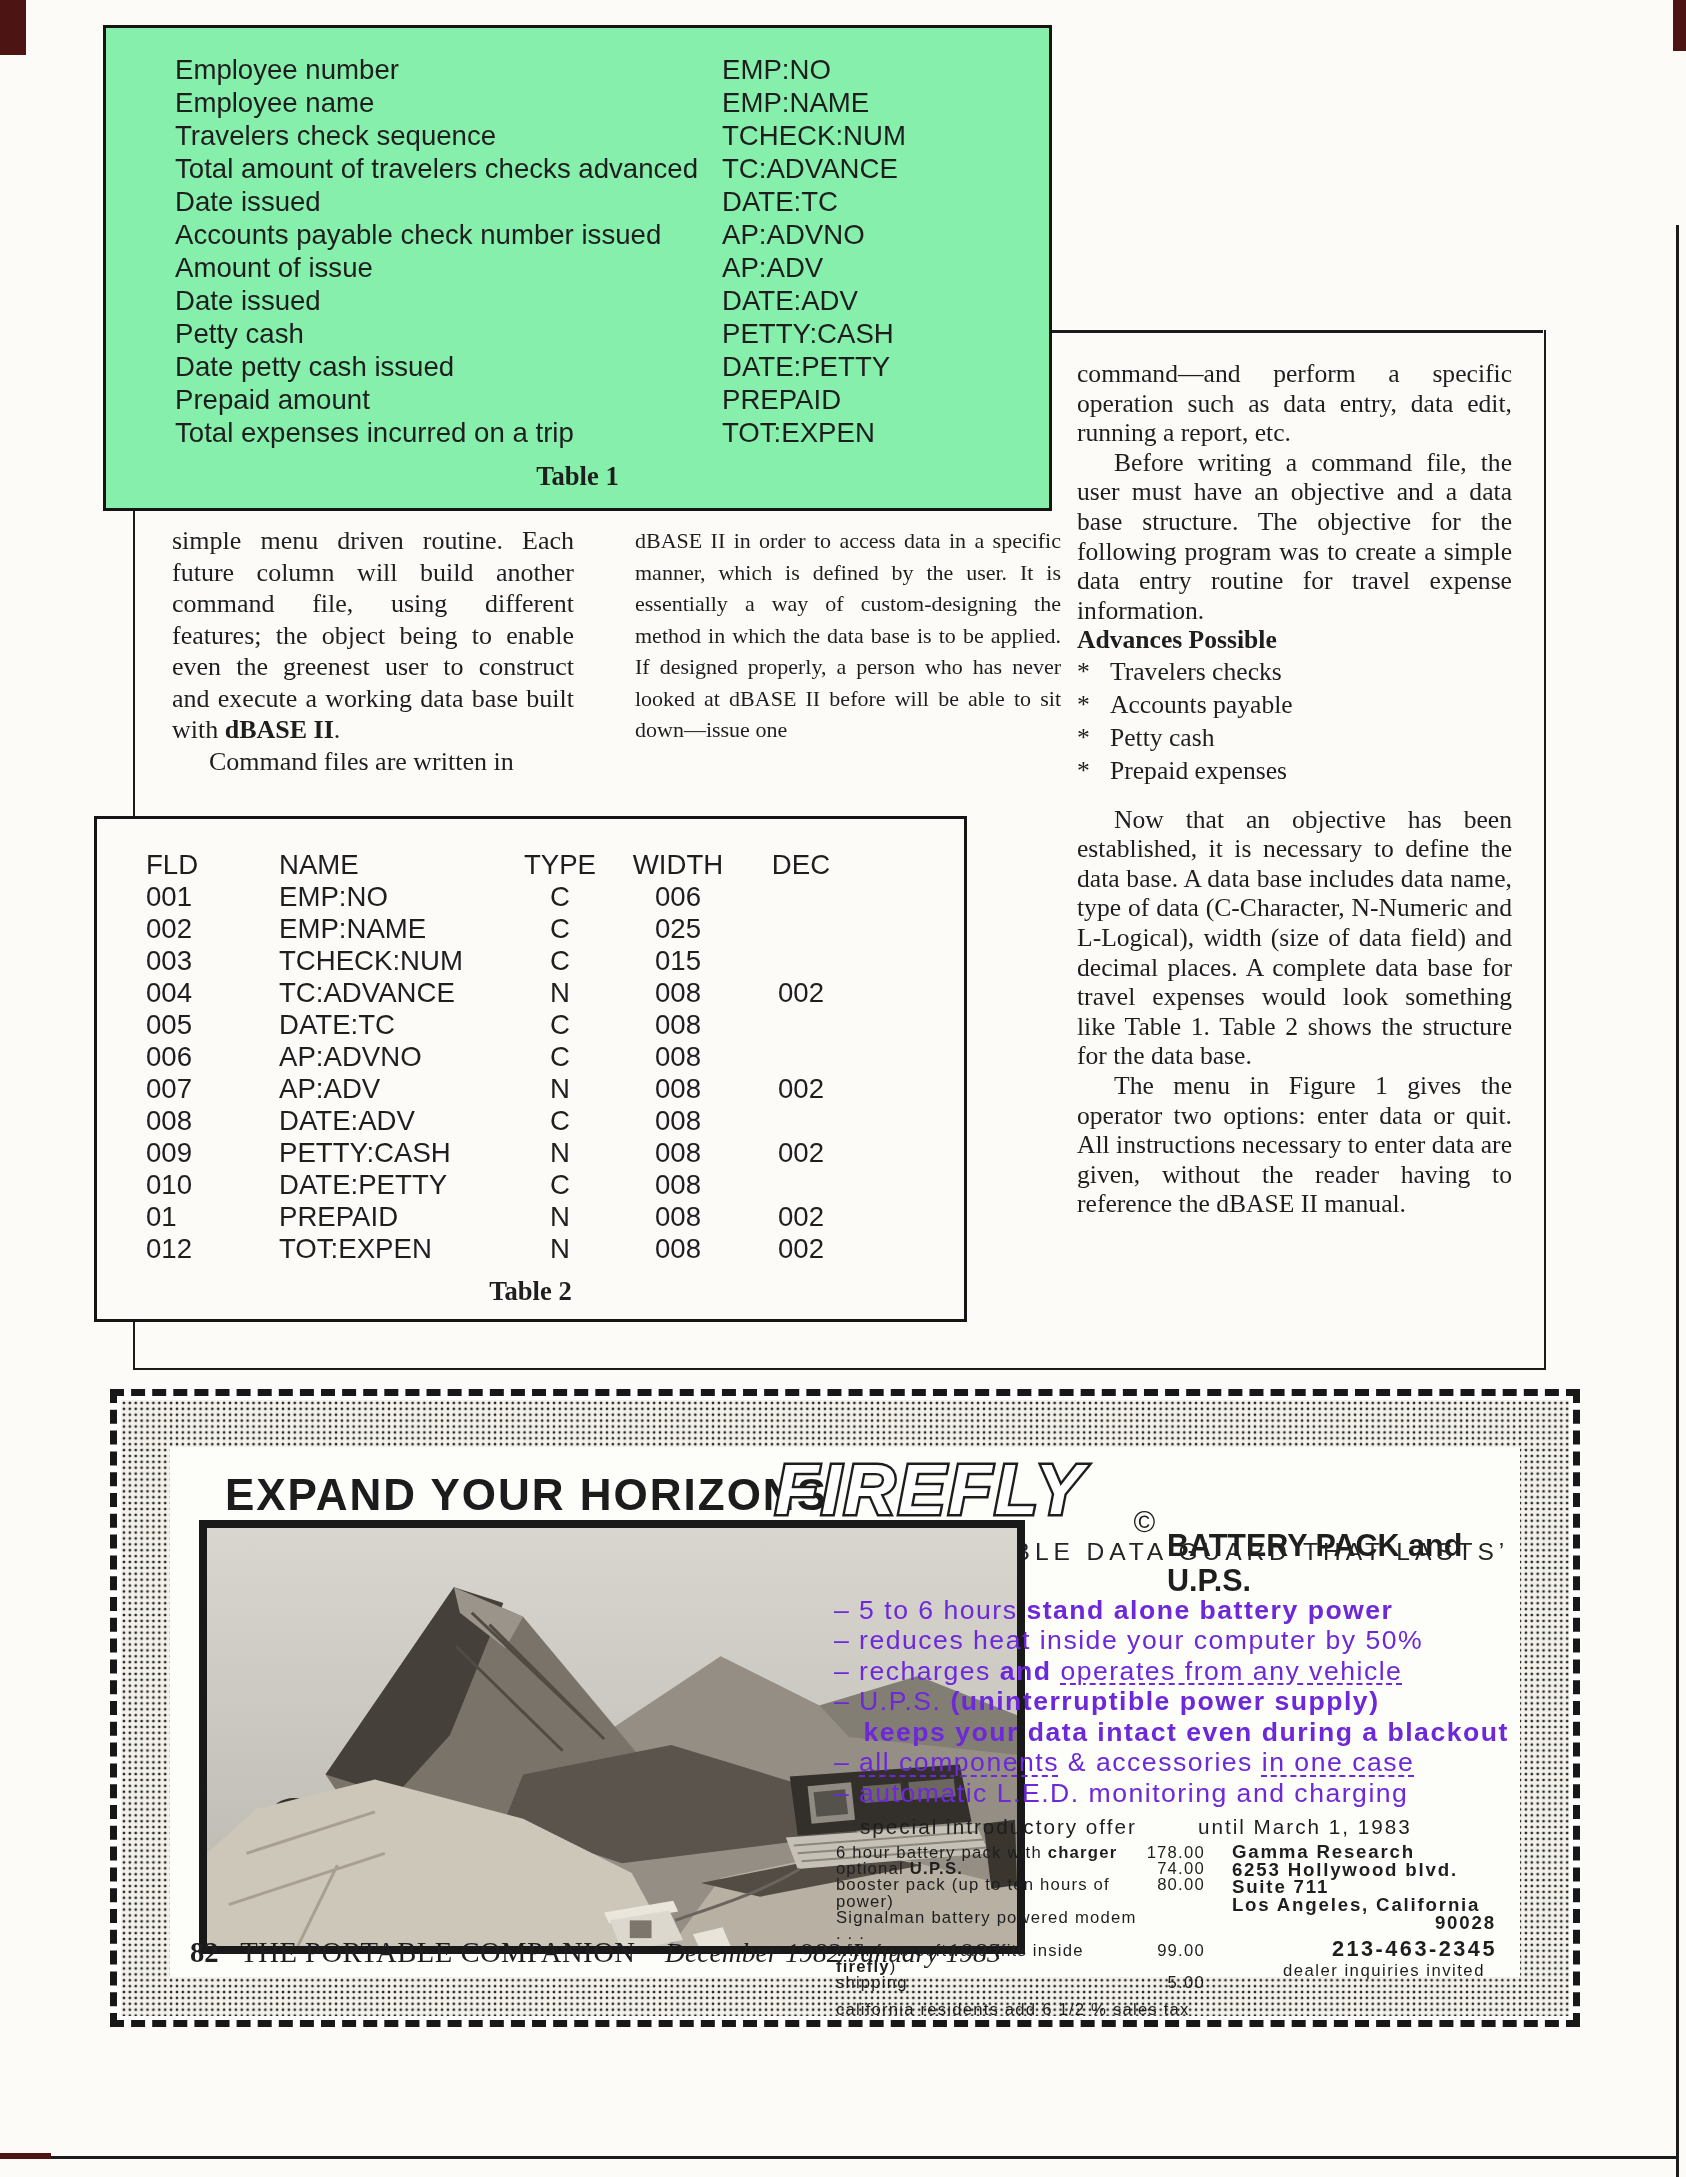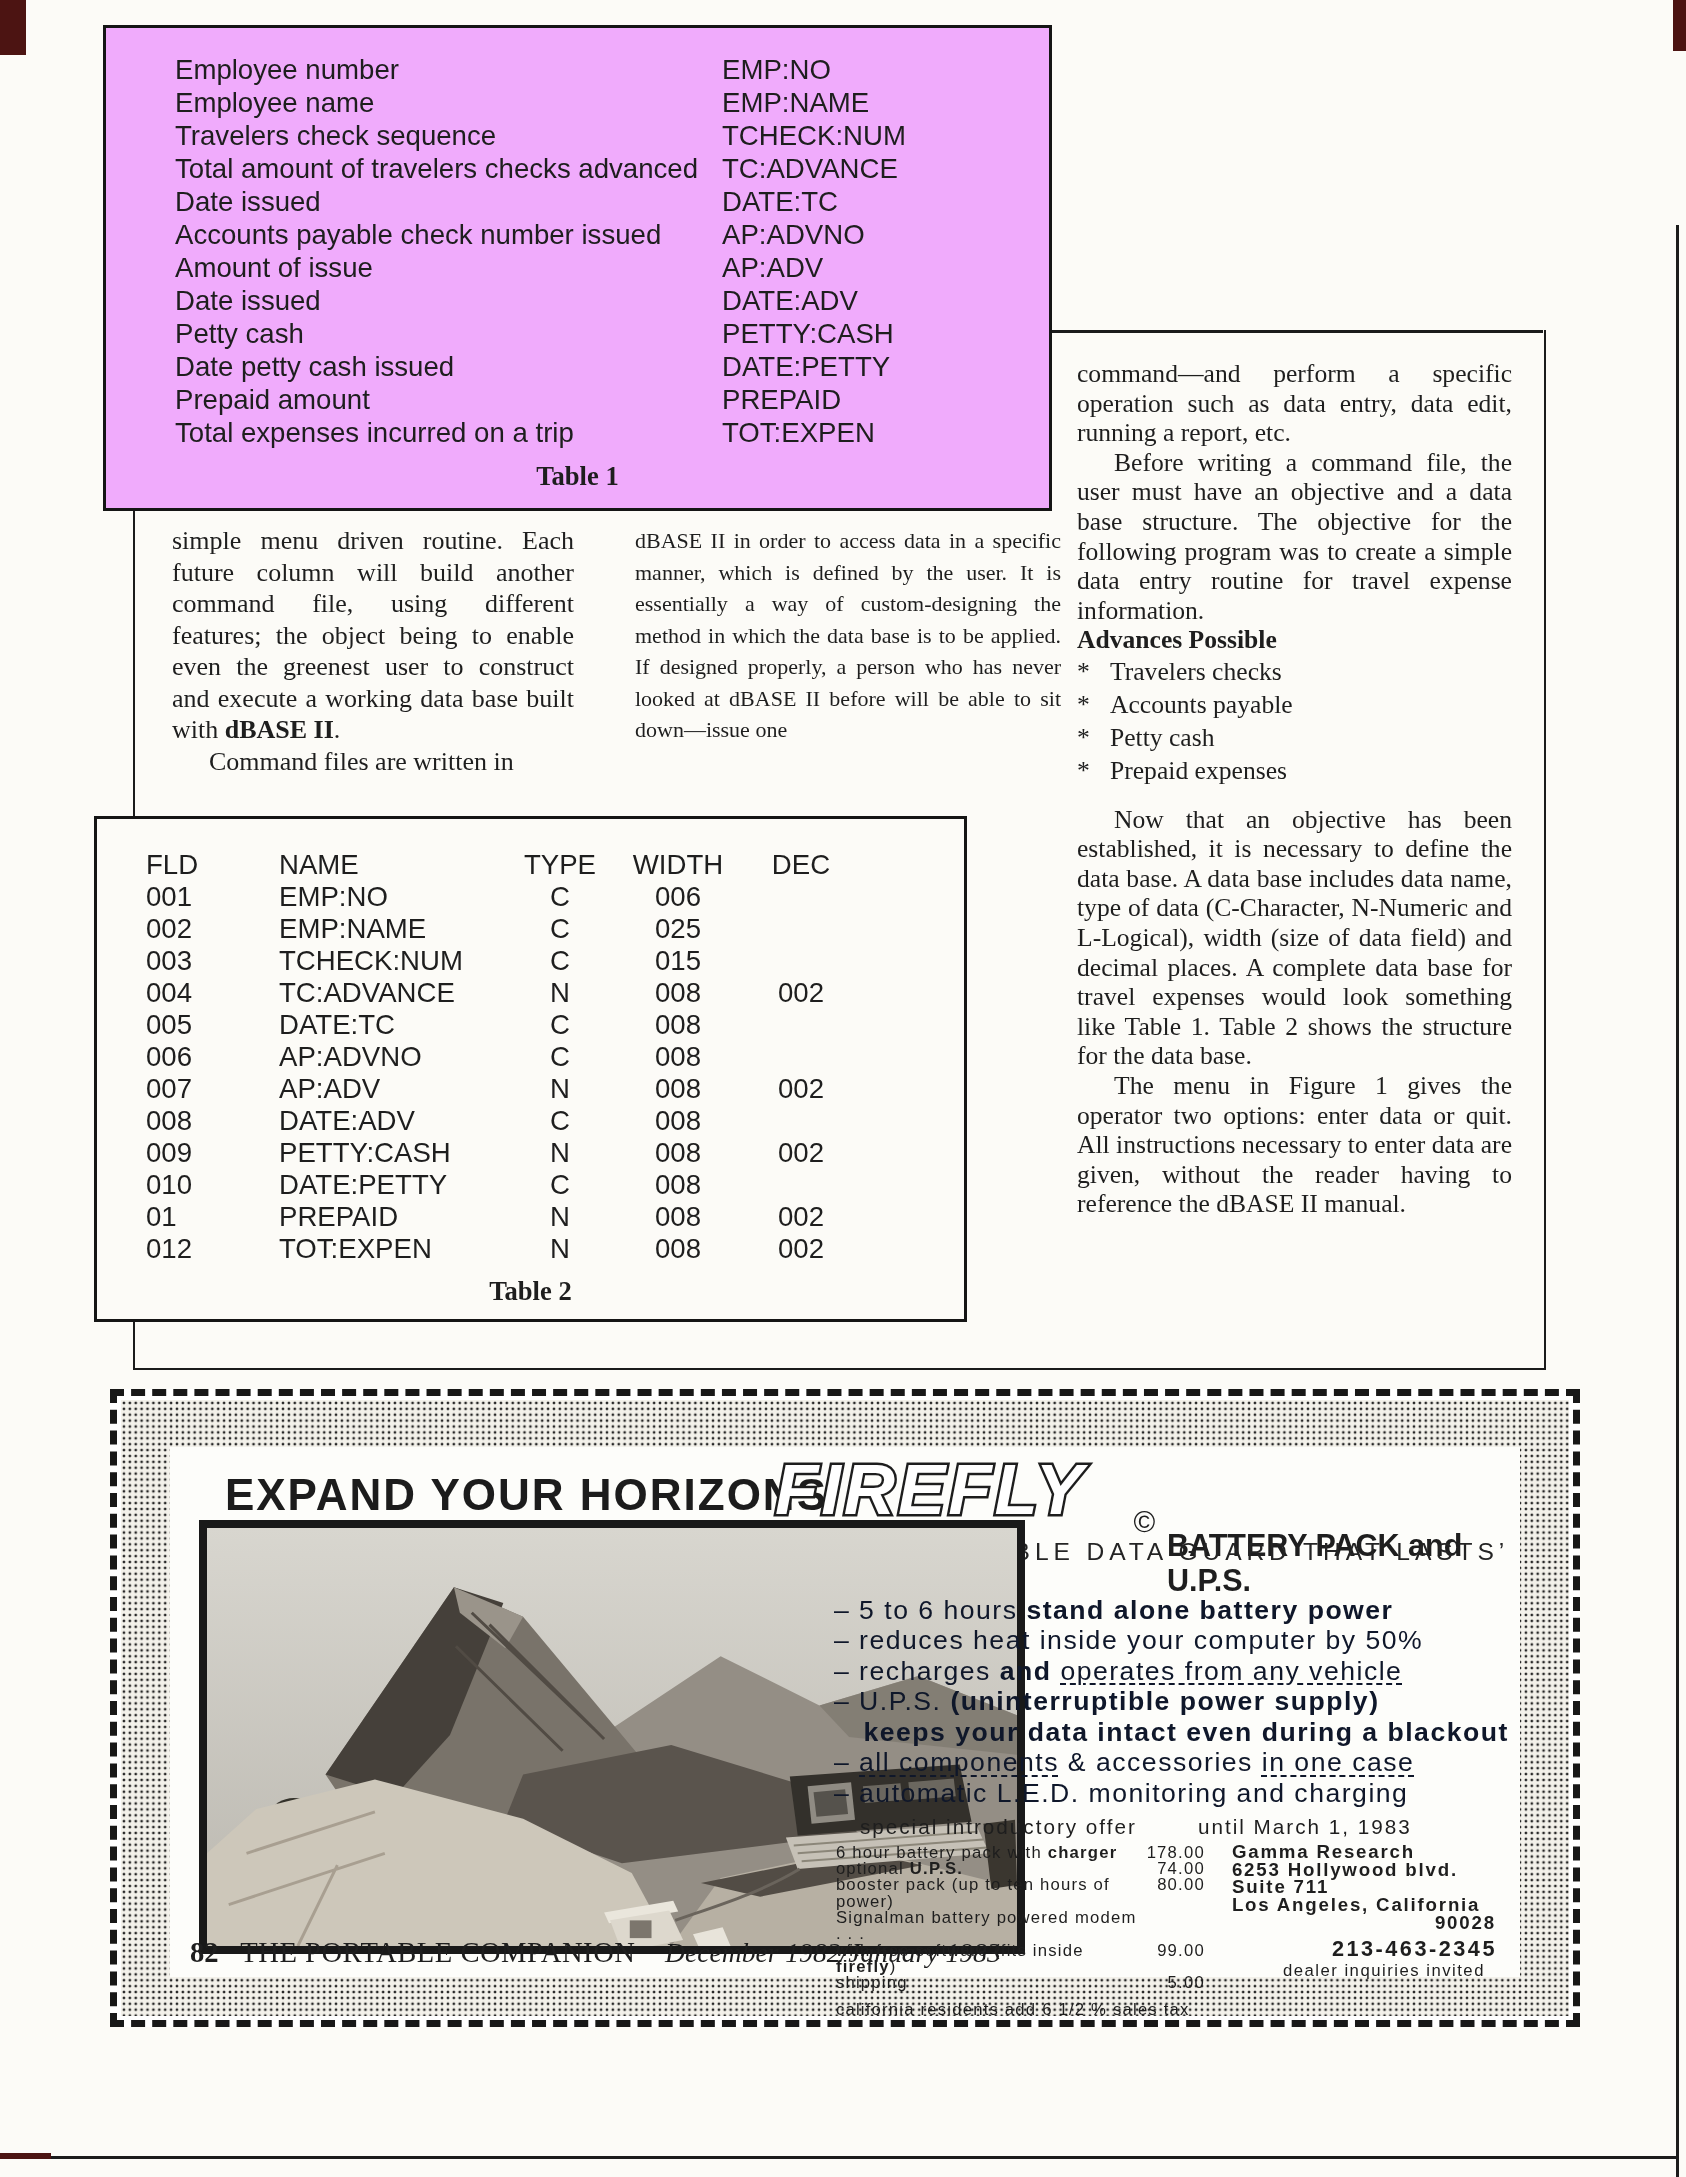--- a/index.html
+++ b/index.html
@@ -12,21 +12,21 @@
   
   .mark{background:#4c1412;}
   .edge{background:#1c1c1c;}
 
   
   .article-box{left:133px;top:330px;width:1409px;height:1038px;
                border-left:2px solid #1b1b1b;border-right:2px solid #1b1b1b;border-bottom:2px solid #1b1b1b;z-index:1;}
   .article-top-rule{left:1046px;top:330px;width:497px;height:3px;background:#1b1b1b;z-index:1;}
 
   
-  .t1-box{left:103px;top:24.6px;width:943px;height:480px;border:3px solid #151515;background:#f0abfc;z-index:3;}
+  .t1-box{left:103px;top:24.6px;width:943px;height:480px;border:3px solid #151515;background:#86efac;z-index:3;}
   .t1-rows{padding:25.6px 0 0 69px;font-size:27.6px;line-height:33px;}
   .t1-row{display:grid;grid-template-columns:547px 1fr;}
   .t1-caption,.t2-caption{text-align:center;font-family:"Liberation Serif",serif;font-weight:700;font-size:26.6px;margin-top:11.8px;}
 
   
   .serif{font-family:"Liberation Serif",serif;}
   .col{text-align:justify;}
   .col p{margin:0;}
   .col .ind{text-indent:37px;}
   .col1{left:172px;top:525px;width:402px;font-size:26px;line-height:31.5px;z-index:2;}
@@ -48,21 +48,21 @@
   .ad-band{width:100%;height:100%;box-sizing:border-box;padding:47px 49px 39px 49px;
            background-color:#f3f1ea;
            background-image:radial-gradient(circle,#262626 1.4px,transparent 1.6px);
            background-size:5.9px 5.9px;}
   .ad-inner{position:relative;width:100%;height:100%;background:#fdfdfa;}
   .ad-headline{left:55px;top:23.6px;font-size:44px;font-weight:700;letter-spacing:2px;color:#1c1c1c;}
   .ad-logo{left:601px;top:-2px;}
   .ad-product{left:997px;top:41px;font-size:30.5px;font-weight:700;margin-top:40px;}
   .ad-tagline{left:650px;top:91px;width:690px;text-align:center;font-size:24.6px;letter-spacing:4.9px;color:#242424;}
   .ad-photo{left:29.6px;top:73px;width:810px;height:418px;border:8.9px solid #191919;background:#c9c6bf;}
-  .ad-bullets{left:664px;top:148px;width:690px;font-size:26.6px;letter-spacing:1.5px;line-height:30.5px;color:#0f172a;}
+  .ad-bullets{left:664px;top:148px;width:690px;font-size:26.6px;letter-spacing:1.5px;line-height:30.5px;color:#6d28d9;}
   .ad-bullet.ind{padding-left:29.6px;}
   .ad-offer{left:690px;top:368px;font-size:20.7px;letter-spacing:2px;}
   .ad-offer .until{margin-left:61px;}
   .ad-prices{left:666px;top:398px;width:424px;font-size:16.7px;letter-spacing:1.2px;line-height:16.3px;}
   .price-row{display:flex;}
   .price-desc{width:305px;}
   .price-val{width:64px;text-align:right;}
   .tax-note{margin-top:10px;}
   .ad-address{left:1062px;top:396px;font-size:18.7px;font-weight:700;letter-spacing:1.8px;line-height:17.7px;}
   .addr-zip{text-align:right;width:264px;}

